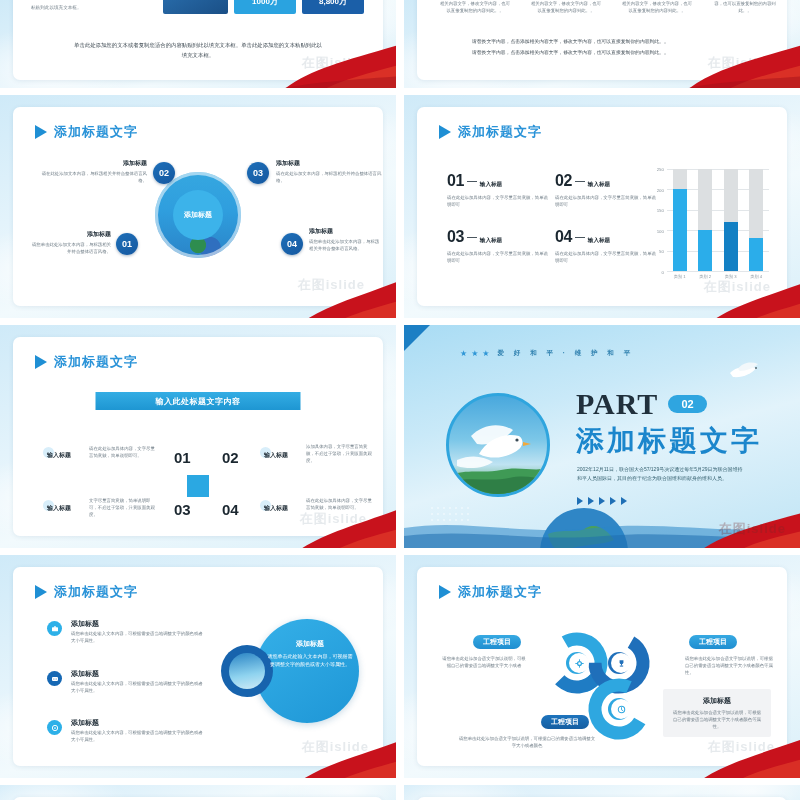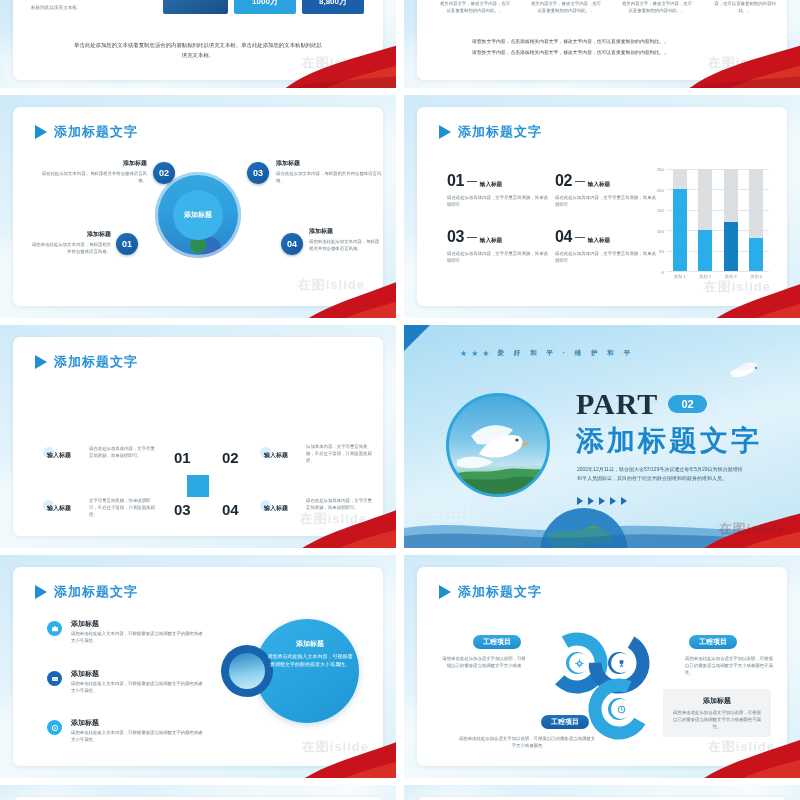--- a/index.html
+++ b/index.html
@@ -293,20 +293,23 @@
       <path d="M112 96 C134 82 158 76 190 66 L190 96 Z" fill="#e03b2a" opacity=".7"></path>
     </svg>
   </div>
 
   <div class="slide">
     <div class="sky"></div>
     <div class="card">
       <div class="head">
         <span class="tri"></span>
         <span class="htxt">添加标题文字</span>
+      </div>
+      <div class="banner">
+        <span>输入此处标题文字内容</span>
       </div>
       <div class="sqmark"></div>
 
       <span class="bn2" style="left:161px;top:112px;">01</span>
       <span class="bn2" style="left:209px;top:112px;">02</span>
       <span class="bn2" style="left:161px;top:164px;">03</span>
       <span class="bn2" style="left:209px;top:164px;">04</span>
 
       <span class="dotico" style="left:30px;top:110px;"></span>
       <div class="sub" style="position:absolute;left:34px;top:114px;">输入标题</div>

